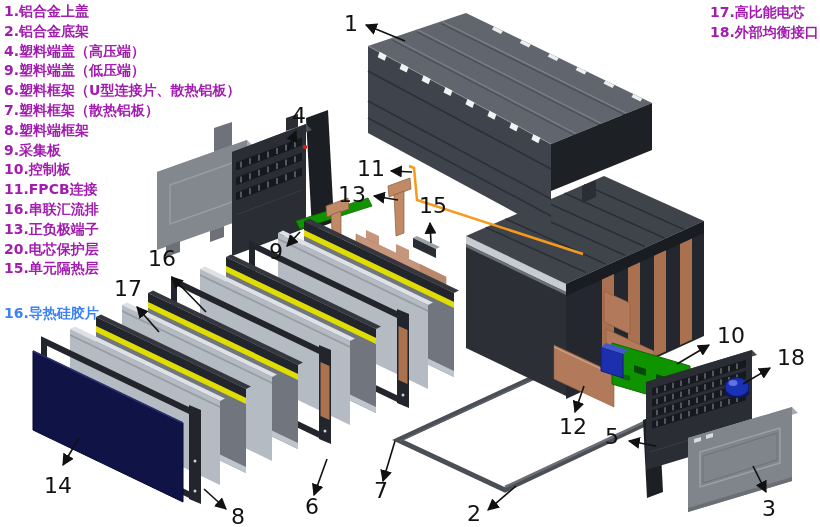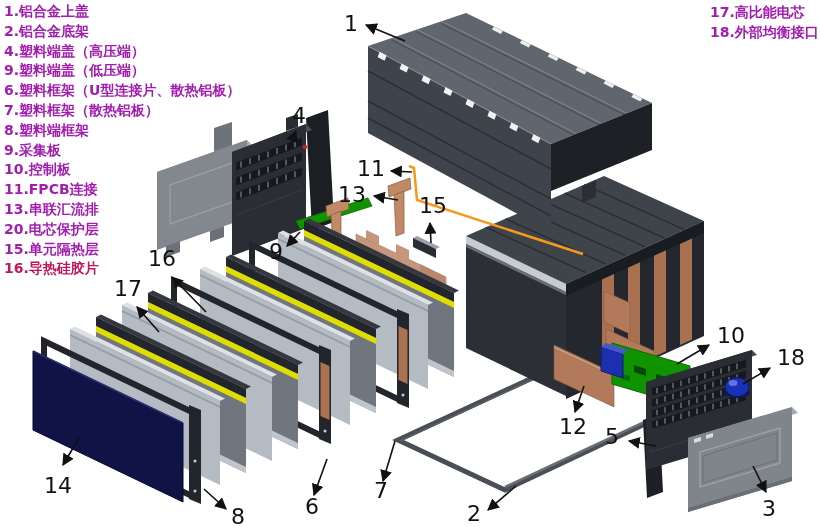--- a/index.html
+++ b/index.html
@@ -4,21 +4,21 @@
 <style>
   html,body{margin:0;padding:0;background:#fff;}
   .stage{position:relative;width:820px;height:527px;background:#ffffff;overflow:hidden;
          font-family:"DejaVu Sans","Liberation Sans",sans-serif;}
   .stage svg{position:absolute;left:0;top:0;}
   .legend{position:absolute;z-index:5;}
   .legend-left{left:4px;top:2px;}
   .legend-right{left:710px;top:2px;}
   .li{height:19.8px;line-height:19.8px;font-size:14px;font-weight:600;color:#a21caf;white-space:nowrap;}
   .legend-right .li{height:20px;line-height:20px;}
-  .li.hl{color:#be185d;}
+  .li.hl{color:#3b82f6;margin-top:25px;}
   .co{font-size:22px;fill:#111;font-weight:400;}
   .callout-line{stroke:#111;stroke-width:1.6;fill:none;}
 </style>
 </head>
 <body>
 
 <div class="stage">
 
   <svg id="diagram" width="820" height="527" viewBox="0 0 820 527">
     <defs>
@@ -407,21 +407,22 @@
     <div class="li">1.铝合金上盖</div>
     <div class="li">2.铝合金底架</div>
     <div class="li">4.塑料端盖（高压端）</div>
     <div class="li">9.塑料端盖（低压端）</div>
     <div class="li">6.塑料框架（U型连接片、散热铝板）</div>
     <div class="li">7.塑料框架（散热铝板）</div>
     <div class="li">8.塑料端框架</div>
     <div class="li">9.采集板</div>
     <div class="li">10.控制板</div>
     <div class="li">11.FPCB连接</div>
-    <div class="li">13.串联汇流排</div>
+    <div class="li">16.串联汇流排</div>
+    <div class="li">13.正负极端子</div>
     <div class="li">20.电芯保护层</div>
     <div class="li">15.单元隔热层</div>
     <div class="li hl">16.导热硅胶片</div>
   </div>
 
   <div class="legend legend-right">
     <div class="li">17.高比能电芯</div>
     <div class="li">18.外部均衡接口</div>
   </div>
 </div>

